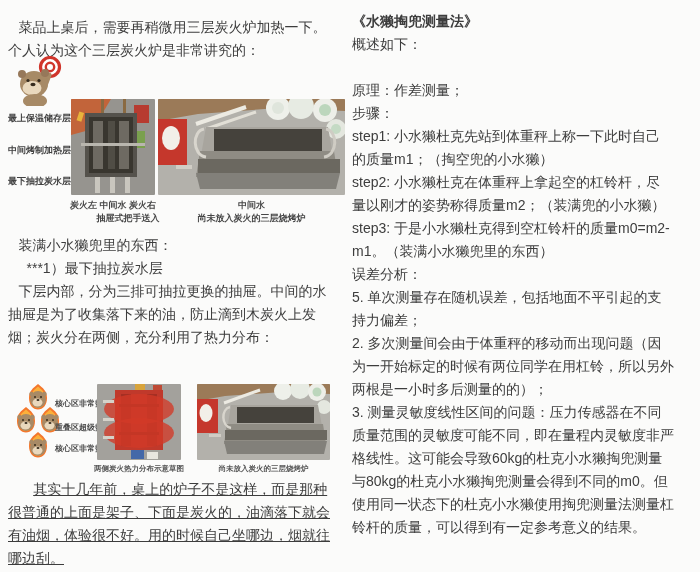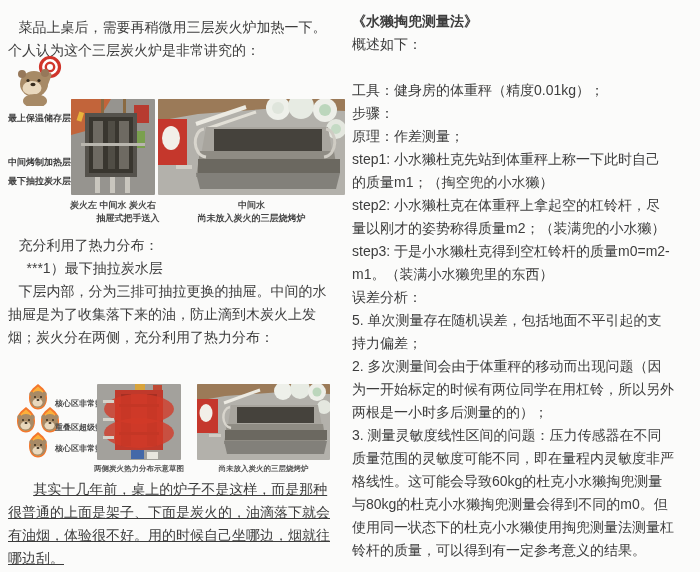--- a/index.html
+++ b/index.html
@@ -58,21 +58,21 @@
       <circle cx="32" cy="17" r="4" fill="#96785a"></circle>
       <ellipse cx="19" cy="32" rx="9.5" ry="7" fill="#e9d8bd"></ellipse>
       <circle cx="15" cy="24.5" r="1.6" fill="#362b1e"></circle>
       <circle cx="26" cy="24.5" r="1.6" fill="#362b1e"></circle>
       <ellipse cx="20" cy="28.5" rx="2.6" ry="1.8" fill="#362b1e"></ellipse>
       <ellipse cx="22" cy="45" rx="12" ry="7" fill="#a78a66"></ellipse>
     </svg>
   </div>
 
   <span class="layer-label abs" style="left:8px;top:112px;">最上保温储存层</span>
-  <span class="layer-label abs" style="left:8px;top:156px;">中间烤制加热层</span>
+  <span class="layer-label abs" style="left:8px;top:144px;">中间烤制加热层</span>
   <span class="layer-label abs" style="left:8px;top:175px;">最下抽拉炭水层</span>
 
   <div class="abs" style="left:71px;top:99px;">
     <svg class="photo" width="84" height="96" viewBox="0 0 84 96">
       <rect width="84" height="96" fill="#96948f"></rect>
       <path d="M0 0 L40 0 L22 30 L0 36 Z" fill="#c2643a"></path>
       <rect x="7" y="13" width="5" height="9" fill="#e8b43c" transform="rotate(18 9 17)"></rect>
       <rect x="63" y="6" width="15" height="18" fill="#b73b30"></rect>
       <rect x="66" y="32" width="8" height="17" fill="#7aa04e"></rect>
       <rect x="30" y="0" width="3" height="16" fill="#8a6a42"></rect>
@@ -113,21 +113,21 @@
       <path d="M168 30 C180 32 180 56 166 58" stroke="#cfccc4" stroke-width="3" fill="none"></path>
       <rect x="18" y="66" width="16" height="4" fill="#d0cdc5"></rect>
     </svg>
   </div>
 
   <div class="photo-caption abs" style="left:58px;top:199px;width:110px;">炭火左  中间水  炭火右</div>
   <div class="photo-caption abs" style="left:73px;top:212px;width:110px;">抽屉式把手送入</div>
   <div class="photo-caption abs" style="left:158px;top:199px;width:187px;">中间水</div>
   <div class="photo-caption abs" style="left:158px;top:212px;width:187px;">尚未放入炭火的三层烧烤炉</div>
 
-  <p class="body-text indent1 abs" style="left:8px;top:234px;width:322px;">充分利用了热力分布：</p>
+  <p class="body-text indent1 abs" style="left:8px;top:234px;width:322px;">装满小水獭兜里的东西：</p>
   <p class="body-text indent1 abs" style="left:16px;top:257px;width:322px;">***1）最下抽拉炭水层</p>
   <p class="body-text indent1 abs" style="left:8px;top:280px;width:320px;">下层内部，分为三排可抽拉更换的抽屉。中间的水抽屉是为了收集落下来的油，防止滴到木炭火上发烟；炭火分在两侧，充分利用了热力分布：</p>
 
   <div class="abs" style="left:13px;top:384px;">
     <svg width="50" height="76" viewBox="0 0 50 76">
       <use href="#flame-otter" x="13" y="0" width="24" height="26"></use>
       <use href="#flame-otter" x="1" y="23" width="24" height="26"></use>
       <use href="#flame-otter" x="25" y="23" width="24" height="26"></use>
       <use href="#flame-otter" x="13" y="48" width="24" height="26"></use>
     </svg>
@@ -182,23 +182,22 @@
   <div class="tiny-caption abs" style="left:90px;top:464px;width:98px;text-align:center;">两侧炭火热力分布示意草图</div>
   <div class="tiny-caption abs" style="left:197px;top:464px;width:133px;">尚未放入炭火的三层烧烤炉</div>
 
   <p class="body-text indent2 abs" style="left:8px;top:478px;width:322px;text-decoration:underline;">其实十几年前，桌上的炉子不是这样，而是那种很普通的上面是架子、下面是炭火的，油滴落下就会有油烟，体验很不好。用的时候自己坐哪边，烟就往哪边刮。</p>
 </div>
 
 <div class="right-flow">
   <p class="doc-title">《水獭掏兜测量法》</p>
   <p>概述如下：</p>
   <div class="gap"></div>
-  <p>工具：健身房的体重秤（精度0.01kg）；</p>
+  <p>原理：作差测量；</p>
   <p>步骤：</p>
-  <p>原理：作差测量；</p>
   <p>step1: 小水獭杜克先站到体重秤上称一下此时自己的质量m1；（掏空兜的小水獭）</p>
   <p>step2: 小水獭杜克在体重秤上拿起空的杠铃杆，尽量以刚才的姿势称得质量m2；（装满兜的小水獭）</p>
   <p>step3: 于是小水獭杜克得到空杠铃杆的质量m0=m2-m1。（装满小水獭兜里的东西）</p>
   <p>误差分析：</p>
   <p>5. 单次测量存在随机误差，包括地面不平引起的支持力偏差；</p>
   <p>2. 多次测量间会由于体重秤的移动而出现问题（因为一开始标定的时候有两位同学在用杠铃，所以另外两根是一小时多后测量的的）；</p>
   <p>3. 测量灵敏度线性区间的问题：压力传感器在不同质量范围的灵敏度可能不同，即在量程内灵敏度非严格线性。这可能会导致60kg的杜克小水獭掏兜测量与80kg的杜克小水獭掏兜测量会得到不同的m0。但使用同一状态下的杜克小水獭使用掏兜测量法测量杠铃杆的质量，可以得到有一定参考意义的结果。</p>
 </div>
 
 </body></html>

